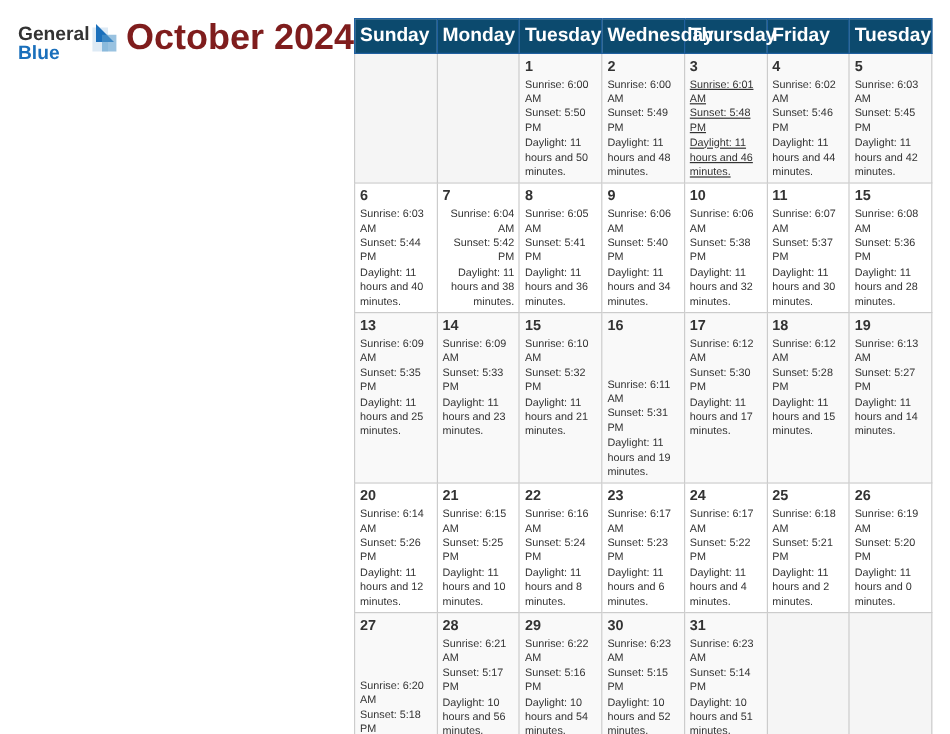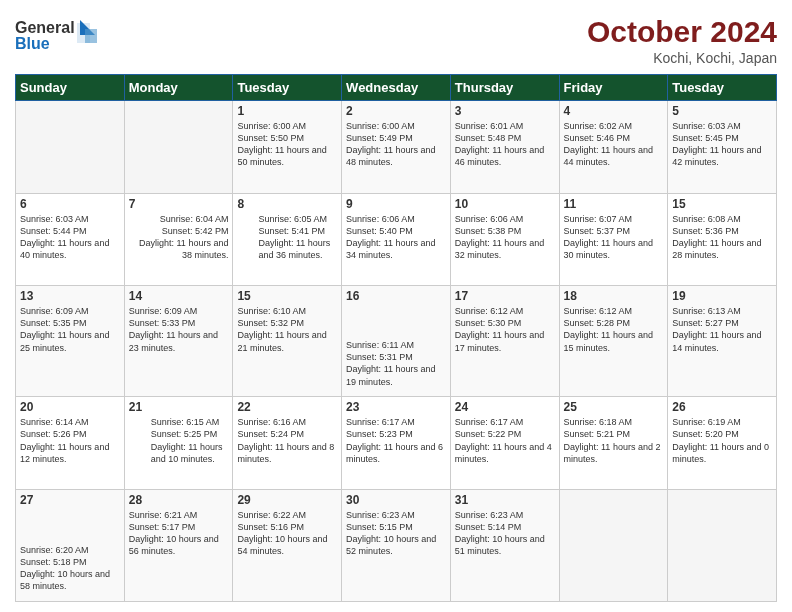--- a/index.html
+++ b/index.html
@@ -8,21 +8,21 @@
       background: #fff;
       width: 792px;
       height: 612px;
       overflow: hidden;
     }
     .page {
       width: 792px;
       height: 612px;
       padding: 15px 15px 10px 15px;
       display: flex;
-      flex-direction: column;
+      flex-direction: row;
     }
     .header {
       display: flex;
       justify-content: space-between;
       align-items: flex-start;
       margin-bottom: 8px;
     }
     .logo {
       display: flex;
       align-items: center;
@@ -42,23 +42,23 @@
       color: #555;
       margin-top: 2px;
     }
     .calendar {
       width: 100%;
       border-collapse: collapse;
       flex: 1;
       table-layout: fixed;
     }
     .calendar thead tr th {
-      background-color: #14532d;
+      background-color: #0c4a6e;
       color: #fff;
-      font-size: 13px;
+      font-size: 16px;
       font-weight: bold;
       padding: 5px 4px;
       text-align: left;
       border: 1px solid #2060a0;
     }
     .calendar tbody tr td {
       border: 1px solid #ccc;
       vertical-align: top;
       padding: 3px 4px;
       font-size: 9.5px;
@@ -96,21 +96,20 @@
           <text x="0" y="18" font-family="Arial" font-size="16" font-weight="bold" fill="#333">General</text>
           <text x="0" y="34" font-family="Arial" font-size="16" font-weight="bold" fill="#1a6fbb">Blue</text>
           <polygon points="62,8 75,8 75,28 62,28" fill="#1a6fbb" opacity="0.15"></polygon>
           <polygon points="65,5 80,20 65,20" fill="#1a6fbb"></polygon>
           <polygon points="70,14 82,14 82,28 70,28" fill="#5599cc" opacity="0.6"></polygon>
         </svg>
       </div>
     </div>
     <div class="title-block">
       <div class="calendar-title">October 2024</div>
-      <div class="calendar-subtitle">Kochi, Kochi, Japan</div>
     </div>
   </div>
 
   <table class="calendar">
     <thead>
       <tr>
       <th>Sunday</th>
           <th>Monday</th>
           <th>Tuesday</th>
           <th>Wednesday</th>
@@ -130,21 +129,21 @@
 Daylight: 11 hours and 50 minutes.</div>
           </td>
           <td>
             <span class="day-number">2</span>
             <div class="cell-info" style="white-space: pre-line;">Sunrise: 6:00 AM
 Sunset: 5:49 PM
 Daylight: 11 hours and 48 minutes.</div>
           </td>
           <td>
             <span class="day-number">3</span>
-            <div class="cell-info" style="white-space: pre-line;">Sunrise: 6:01 AM
+            <div class="cell-info" style="white-space: pre-line; text-decoration: underline;">Sunrise: 6:01 AM
 Sunset: 5:48 PM
 Daylight: 11 hours and 46 minutes.</div>
           </td>
           <td>
             <span class="day-number">4</span>
             <div class="cell-info" style="white-space: pre-line;">Sunrise: 6:02 AM
 Sunset: 5:46 PM
 Daylight: 11 hours and 44 minutes.</div>
           </td>
           <td>
@@ -162,21 +161,21 @@
 Daylight: 11 hours and 40 minutes.</div>
           </td>
           <td>
             <span class="day-number">7</span>
             <div class="cell-info" style="white-space: pre-line; text-align: right;">Sunrise: 6:04 AM
 Sunset: 5:42 PM
 Daylight: 11 hours and 38 minutes.</div>
           </td>
           <td>
             <span class="day-number">8</span>
-            <div class="cell-info" style="white-space: pre-line; margin-left: 21px;">Sunrise: 6:05 AM
+            <div class="cell-info" style="white-space: pre-line;">Sunrise: 6:05 AM
 Sunset: 5:41 PM
 Daylight: 11 hours and 36 minutes.</div>
           </td>
           <td>
             <span class="day-number">9</span>
             <div class="cell-info" style="white-space: pre-line;">Sunrise: 6:06 AM
 Sunset: 5:40 PM
 Daylight: 11 hours and 34 minutes.</div>
           </td>
           <td>
@@ -244,21 +243,21 @@
         </tr>
         <tr>
           <td>
             <span class="day-number">20</span>
             <div class="cell-info" style="white-space: pre-line;">Sunrise: 6:14 AM
 Sunset: 5:26 PM
 Daylight: 11 hours and 12 minutes.</div>
           </td>
           <td>
             <span class="day-number">21</span>
-            <div class="cell-info" style="white-space: pre-line; margin-left: 22px;">Sunrise: 6:15 AM
+            <div class="cell-info" style="white-space: pre-line;">Sunrise: 6:15 AM
 Sunset: 5:25 PM
 Daylight: 11 hours and 10 minutes.</div>
           </td>
           <td>
             <span class="day-number">22</span>
             <div class="cell-info" style="white-space: pre-line;">Sunrise: 6:16 AM
 Sunset: 5:24 PM
 Daylight: 11 hours and 8 minutes.</div>
           </td>
           <td>

